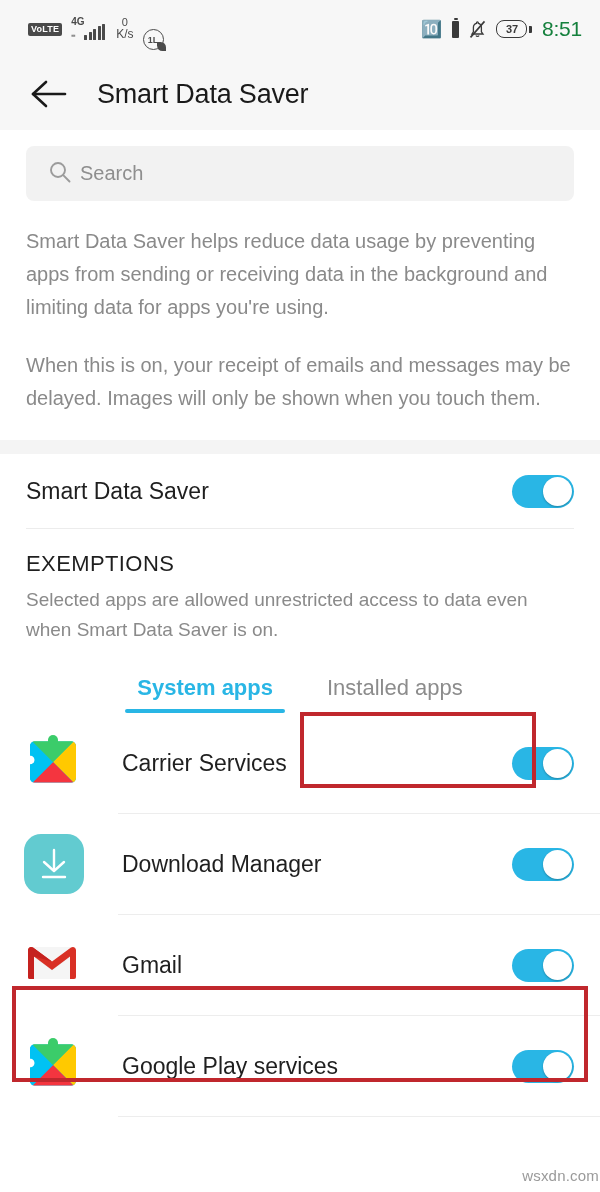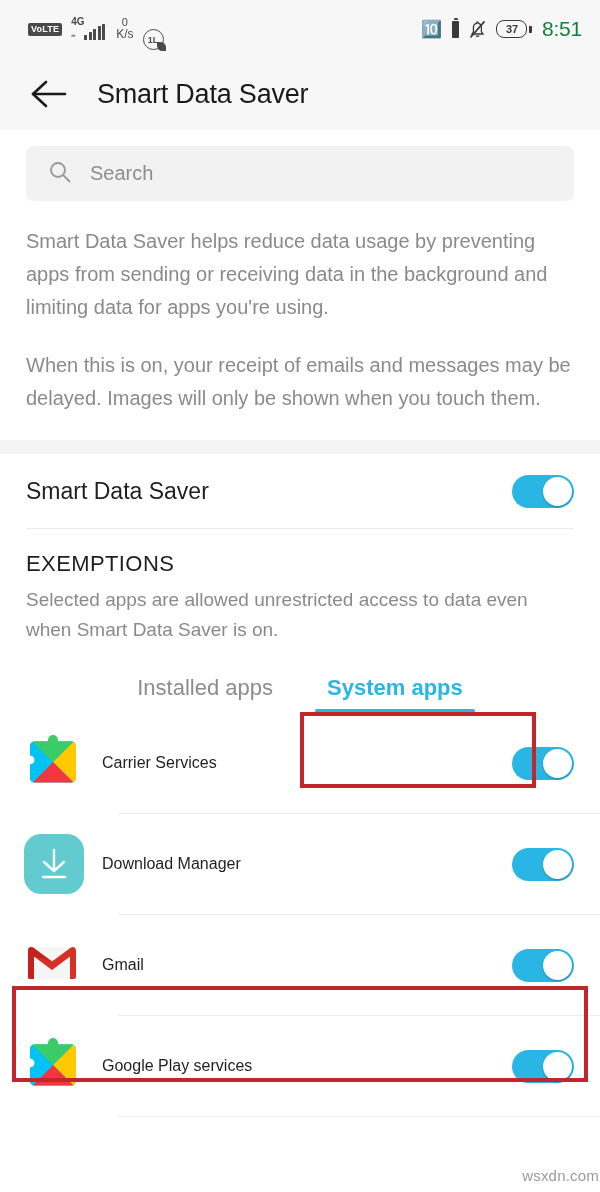--- a/index.html
+++ b/index.html
@@ -109,21 +109,21 @@
   }
   .back-arrow { width: 42px; height: 42px; display: flex; align-items: center; justify-content: center; cursor: pointer; }
   .appbar .title {
     font-size: 27px; color: #1a1a1a; margin-left: 27px; letter-spacing: -.2px;
   }
 
   
   .search-wrap { background: #ffffff; padding: 16px 26px 18px 26px; }
   .searchbox {
     height: 55px; background: #f2f2f2; border-radius: 8px;
-    display: flex; align-items: center; padding: 0 22px; gap: 18px;
+    display: flex; align-items: center; padding: 0 22px; gap: 8px;
   }
   .search-input {
     border: none; outline: none; background: transparent;
     font-family: "Liberation Sans", sans-serif;
     font-size: 20px; color: #7d7d7d; width: 100%;
   }
   .search-input::placeholder { color: #8e8e8e; }
 
   
   .desc-block { padding: 6px 26px 0 26px; }
@@ -179,21 +179,21 @@
     height: 4px; background: #29b6e5; border-radius: 2px;
   }
 
   
   .app-row {
     display: flex; align-items: center;
     height: 100px; padding: 0 26px 0 24px;
     background: #ffffff;
   }
   .app-icon { width: 60px; height: 60px; flex: none; position: relative; }
-  .app-name { font-size: 16px; color: #1f1f1f; margin-left: 18px; }
+  .app-name { font-size: 23px; color: #1f1f1f; margin-left: 38px; }
   .app-sep { height: 1px; background: #ededed; margin-left: 118px; margin-right: 0; }
 
   
   .puzzle { width: 58px; height: 58px; position: relative; }
 
   
   .dl-icon {
     width: 60px; height: 60px; border-radius: 17px; background: #62cbd0;
     display: flex; align-items: center; justify-content: center;
   }
@@ -302,22 +302,22 @@
       <span class="knob"></span>
     </span>
   </div>
   <div class="hairline"></div>
 
   <div class="exempt">
     <h2>EXEMPTIONS</h2>
     <p>Selected apps are allowed unrestricted access to data even when Smart Data Saver is on.</p>
 
     <div class="tabs">
+      <div class="tab active">System apps</div>
       <div class="tab">Installed apps</div>
-      <div class="tab active">System apps</div>
     </div>
   </div>
 
   <div>
 
     <div class="app-row">
       <span class="app-icon">
         <svg class="puzzle" viewBox="0 0 58 58">
           <defs>
             <clipPath id="pz1">

